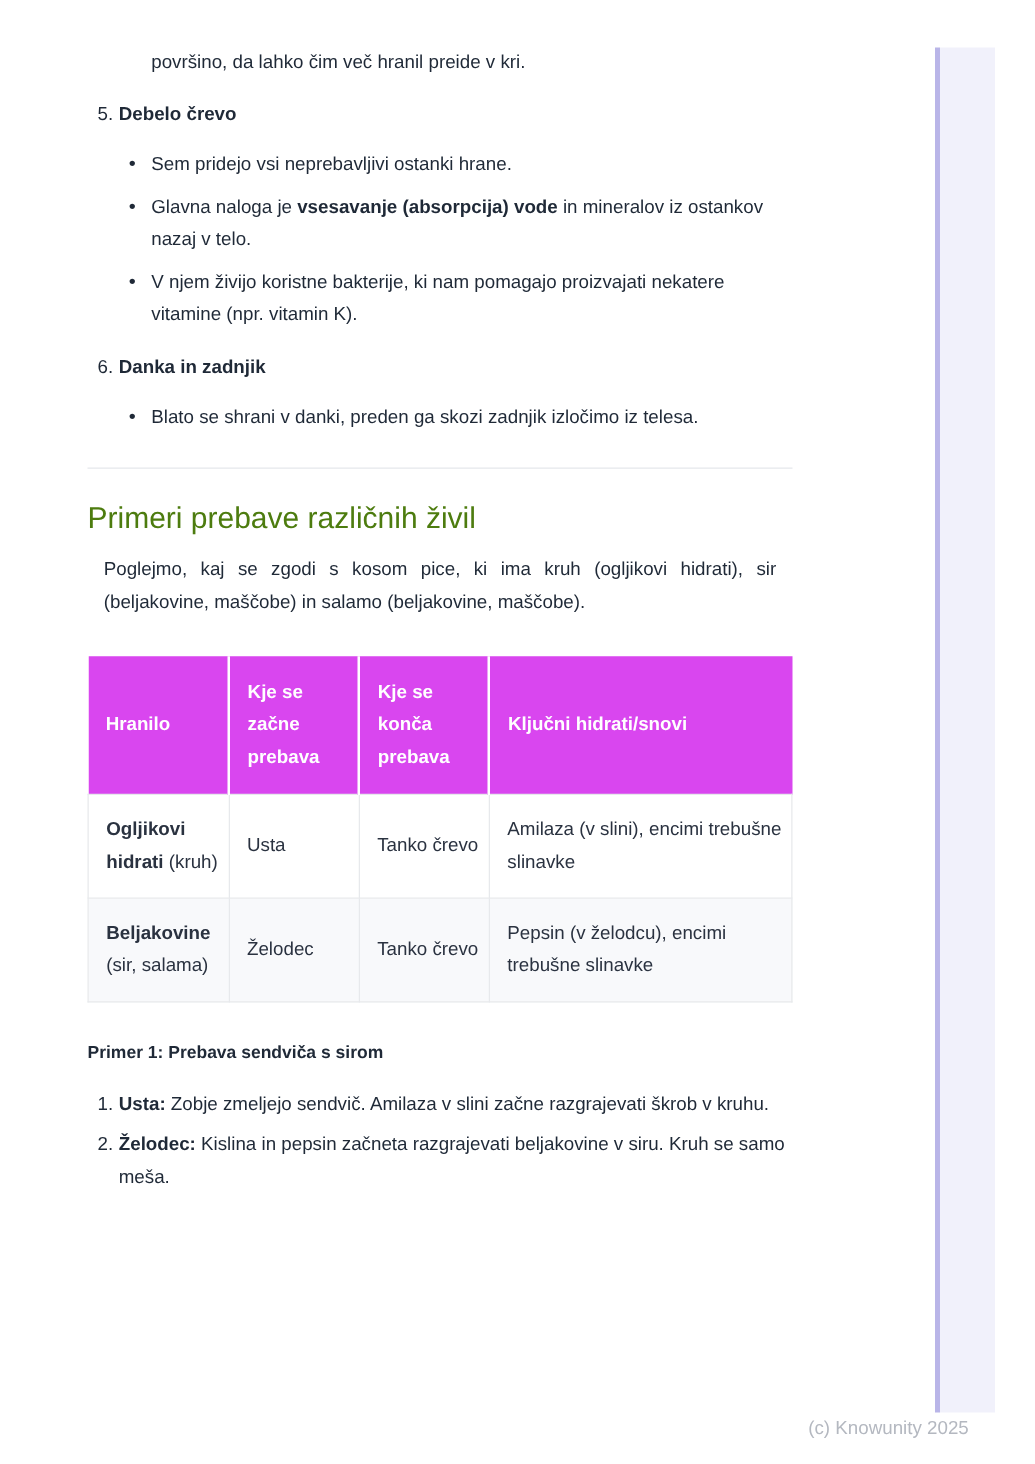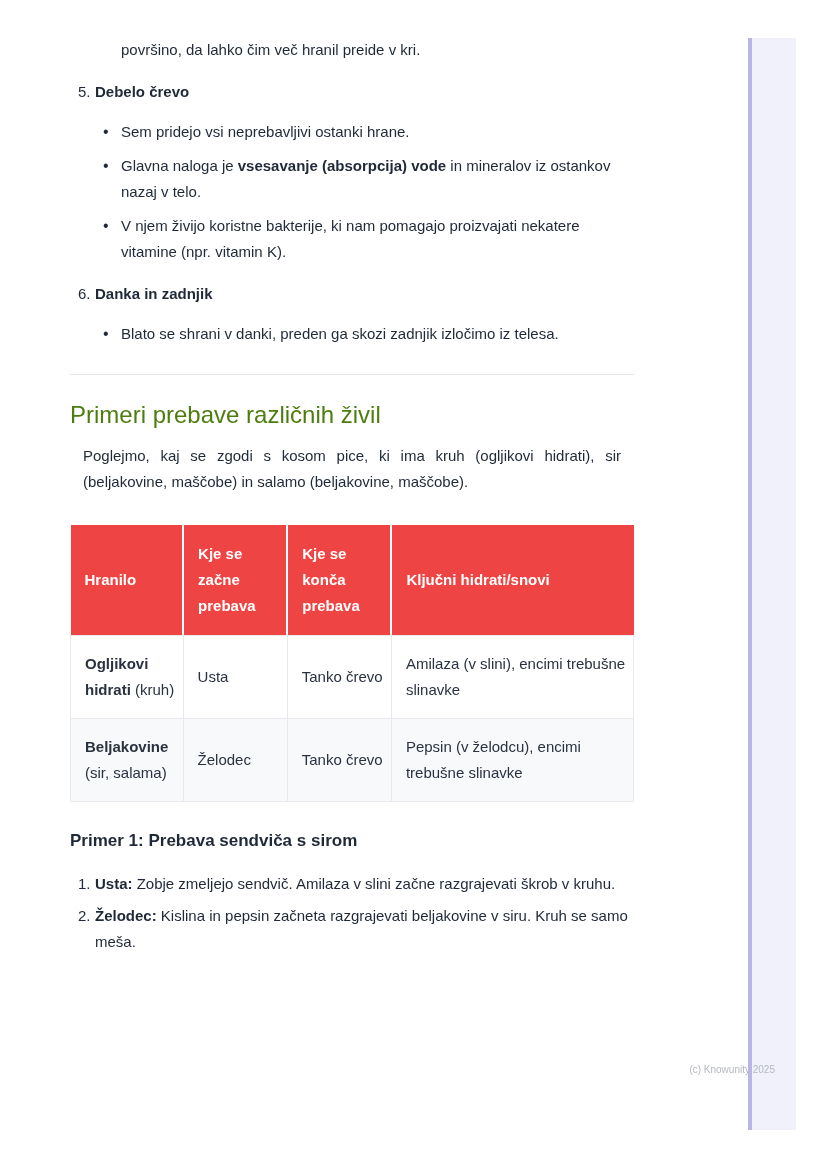--- a/index.html
+++ b/index.html
@@ -16,35 +16,35 @@
   .num-heading { position:relative; margin:16px 0 0; padding-left:25px; font-weight:700; }
   .num-heading .num { position:absolute; left:8px; font-weight:400; }
   ul.bullets { list-style:none; margin:14px 0 0; padding:0; }
   ul.bullets li { position:relative; padding-left:51px; margin-bottom:8px; }
   ul.bullets li::before { content:"\2022"; position:absolute; left:33px; font-size:16px; }
   hr.section-divider { border:none; border-top:1px solid #e5e7eb; margin:27px 0 0; }
   h2.section-heading { margin:24px 0 0; font-size:24px; line-height:32px; font-weight:400; color:#4d7c0f; }
   p.intro { margin:12px 13px 0; text-align:justify; }
   table.food-table { width:100%; border-collapse:collapse; table-layout:fixed; margin-top:30px; }
   table.food-table thead th {
-    background:#ef4444; color:#ffffff; font-weight:600; text-align:left;
+    background:#d946ef; color:#ffffff; font-weight:600; text-align:left;
     padding:16px 6px 16px 14px; border-right:2px solid #ffffff;
     font-size:15px; line-height:26px; vertical-align:middle;
   }
   table.food-table thead th:last-child { border-right:none; }
   table.food-table tbody td {
     border:1px solid #e7e9ec; padding:15px 6px 15px 14px;
     vertical-align:middle; line-height:26px; color:#2a3240;
   }
   table.food-table tbody tr:nth-child(even) { background:#f8f9fb; }
-  h4.example-heading { margin:26px 0 0; font-size:17px; font-weight:700; }
+  h4.example-heading { margin:26px 0 0; font-size:14px; font-weight:700; }
   .steps { margin:17px 0 0; }
   .step { position:relative; padding-left:25px; margin-bottom:6px; }
   .step .num { position:absolute; left:8px; }
-  .page-footer { position:absolute; top:1064px; right:53px; font-size:10px; color:#b4b8c0; z-index:5; }
+  .page-footer { position:absolute; top:1134px; right:53px; font-size:15px; color:#b4b8c0; z-index:5; }
   .edge-panel { position:absolute; left:752px; top:38px; width:44px; height:1092px; background:#f1f1fb; }
   .edge-line  { position:absolute; left:748px; top:38px; width:4px;  height:1092px; background:#b9b5e8; }
   strong { font-weight:700; }
 </style>
 </head>
 <body>
 
 <div class="content">
 
   <p class="cont-line">površino, da lahko čim več hranil preide v kri.</p>

